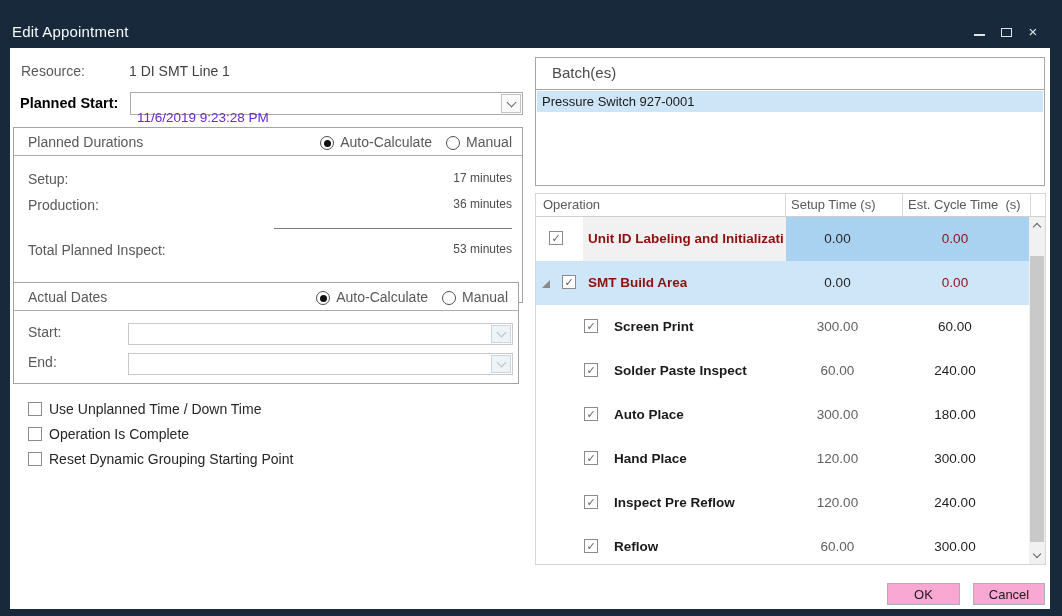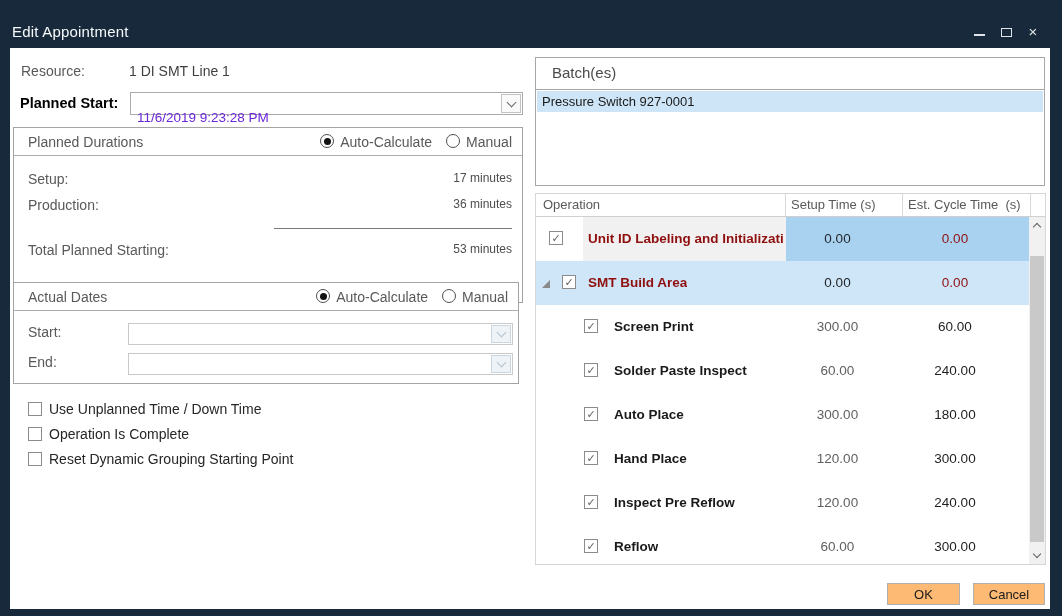--- a/index.html
+++ b/index.html
@@ -30,21 +30,21 @@
   .combo.disabled { border-color:#c9c9c9; }
   .combo.disabled .cbtn { background:#eef3f7; border-color:#ccd6de; }
   .chev { width:7px; height:7px; border-left:1.6px solid #6a6a6a; border-top:1.6px solid #6a6a6a; }
   .chev.down { transform:rotate(225deg); margin-top:-3px; }
   .combo.disabled .chev { border-color:#b3c2cd; }
 
   
   .gbox { position:absolute; border:1px solid #a3a3a3; background:#fff; }
   .gbox .ghead { position:absolute; left:0; right:0; top:0; height:28px; border-bottom:1px solid #ababab; }
   .gbox .gtitle { position:absolute; left:14px; top:6px; color:#595959; font-size:14px; }
-  .radio-group { position:absolute; right:10px; top:6px; display:flex; align-items:flex-start; gap:6px; }
+  .radio-group { position:absolute; right:10px; top:6px; display:flex; align-items:flex-end; gap:6px; }
   .radio { width:14px; height:14px; border:1px solid #4f4f4f; border-radius:50%; background:#fff; position:relative; }
   .radio.on::after { content:""; position:absolute; left:2.5px; top:2.5px; width:7px; height:7px; border-radius:50%; background:#111; }
   .radio-label { color:#595959; font-size:14px; margin-right:8px; white-space:nowrap; }
   .radio-label.last { margin-right:0; }
 
   .sum-line { position:absolute; left:260px; top:100px; width:238px; height:1px; background:#7a7a7a; }
   .rval { position:absolute; right:10px; color:#4d4d4d; font-size:12px; white-space:nowrap; }
 
   
   .opt-row { position:absolute; left:18px; display:flex; align-items:center; gap:7px; height:16px;text-align:right; }
@@ -95,21 +95,21 @@
   .vscroll { position:absolute; top:23px; right:0; width:16px; bottom:0; background:#f1f1f1; }
   .sb-btn { position:absolute; left:0; width:16px; height:17px; background:#f1f1f1; display:flex; align-items:center; justify-content:center; }
   .sb-up { top:0; }
   .sb-down { bottom:0; }
   .sb-chev { width:6px; height:6px; border-left:1.5px solid #5f5f5f; border-top:1.5px solid #5f5f5f; }
   .sb-chev.up { transform:rotate(45deg); margin-top:3px; }
   .sb-chev.down { transform:rotate(225deg); margin-top:-3px; }
   .sb-thumb { position:absolute; left:1px; width:14px; top:39px; height:286px; background:#c9c9c9; }
 
   
-  .btn { position:absolute; height:22px; background:#fdba74; border:1px solid #b0b0b0; display:flex; align-items:center; justify-content:center; font-size:13px; color:#1a1a1a; }
+  .btn { position:absolute; height:22px; background:#f9a8d4; border:1px solid #b0b0b0; display:flex; align-items:center; justify-content:center; font-size:13px; color:#1a1a1a; }
 </style>
 </head>
 <body>
 
 <div class="stage">
 
   <div class="tb-title">Edit Appointment</div>
   <div class="win-controls">
     <div class="win-btn">
         <span class="glyph-min"></span>
@@ -143,21 +143,21 @@
           <span class="radio-label">Auto-Calculate</span>
           <span class="radio"></span>
           <span class="radio-label last">Manual</span>
         </span>
       </div>
       <div class="lbl" style="left:14px; top:43px;">Setup:</div>
       <div class="rval" style="top:43px;">17 minutes</div>
       <div class="lbl" style="left:14px; top:69px;">Production:</div>
       <div class="rval" style="top:69px;">36 minutes</div>
       <div class="sum-line"></div>
-      <div class="lbl" style="left:14px; top:114px;">Total Planned Starting:</div>
+      <div class="lbl" style="left:14px; top:114px;">Total Planned Inspect:</div>
       <div class="rval" style="top:114px;">53 minutes</div>
     </div>
 
     <div class="gbox" style="left:3px; top:234px; width:506px; height:102px;">
       <div class="ghead">
         <span class="gtitle">Actual Dates</span>
         <span class="radio-group">
           <span class="radio on"></span>
           <span class="radio-label">Auto-Calculate</span>
           <span class="radio"></span>

